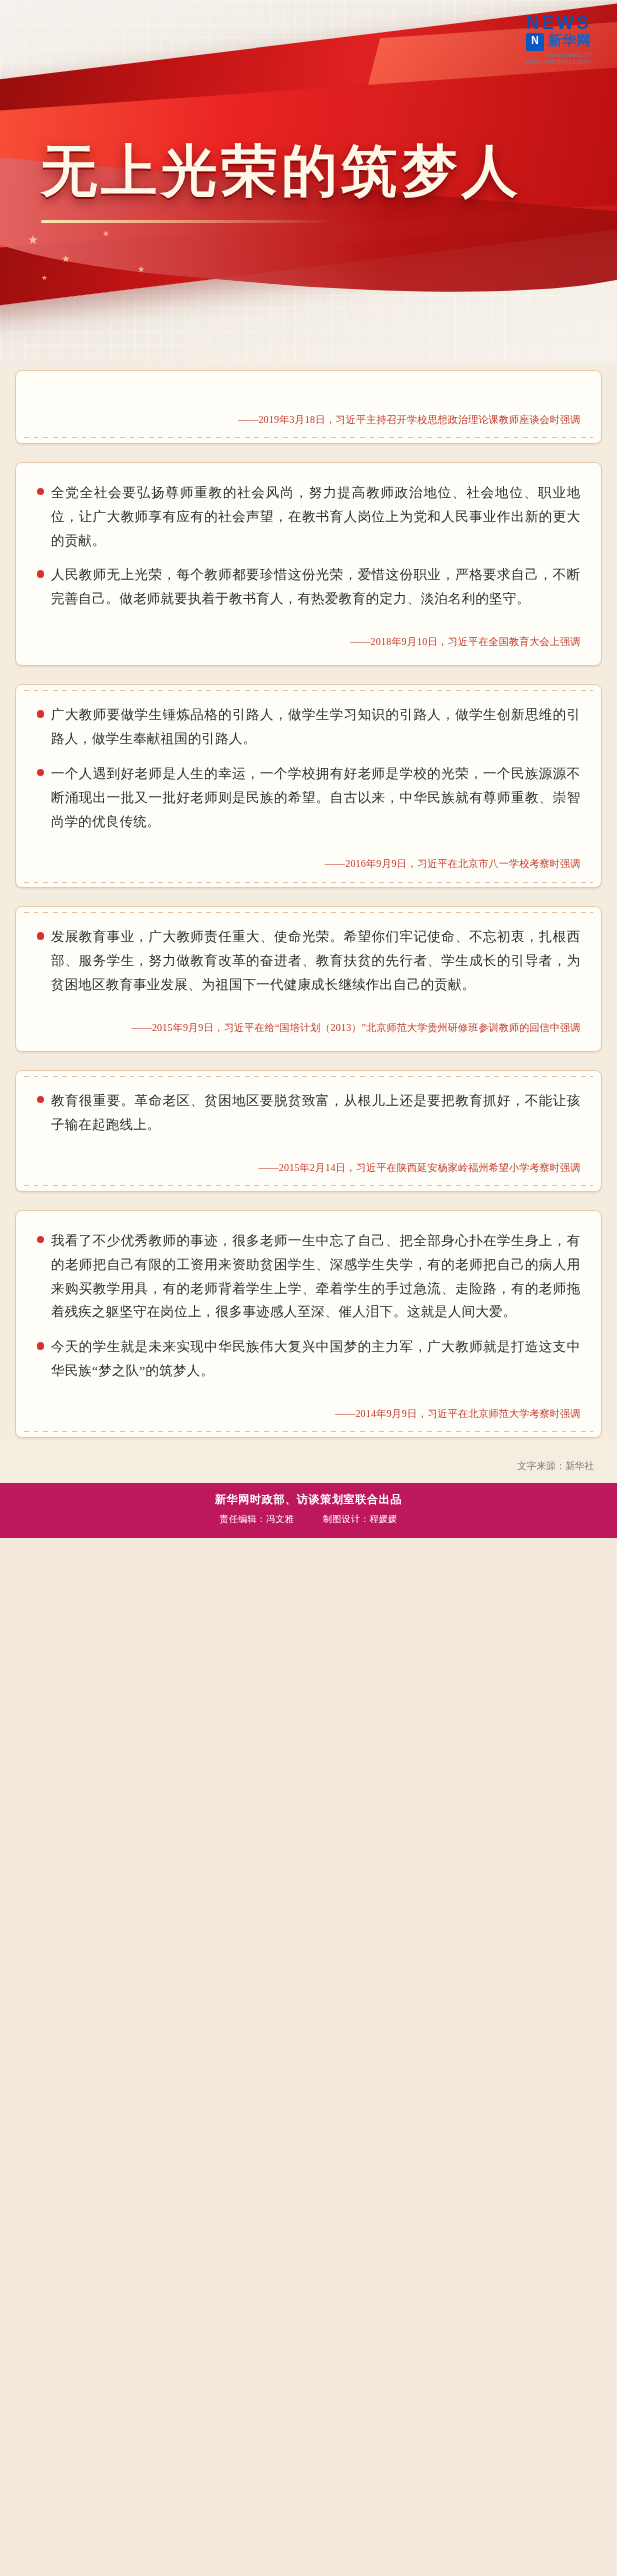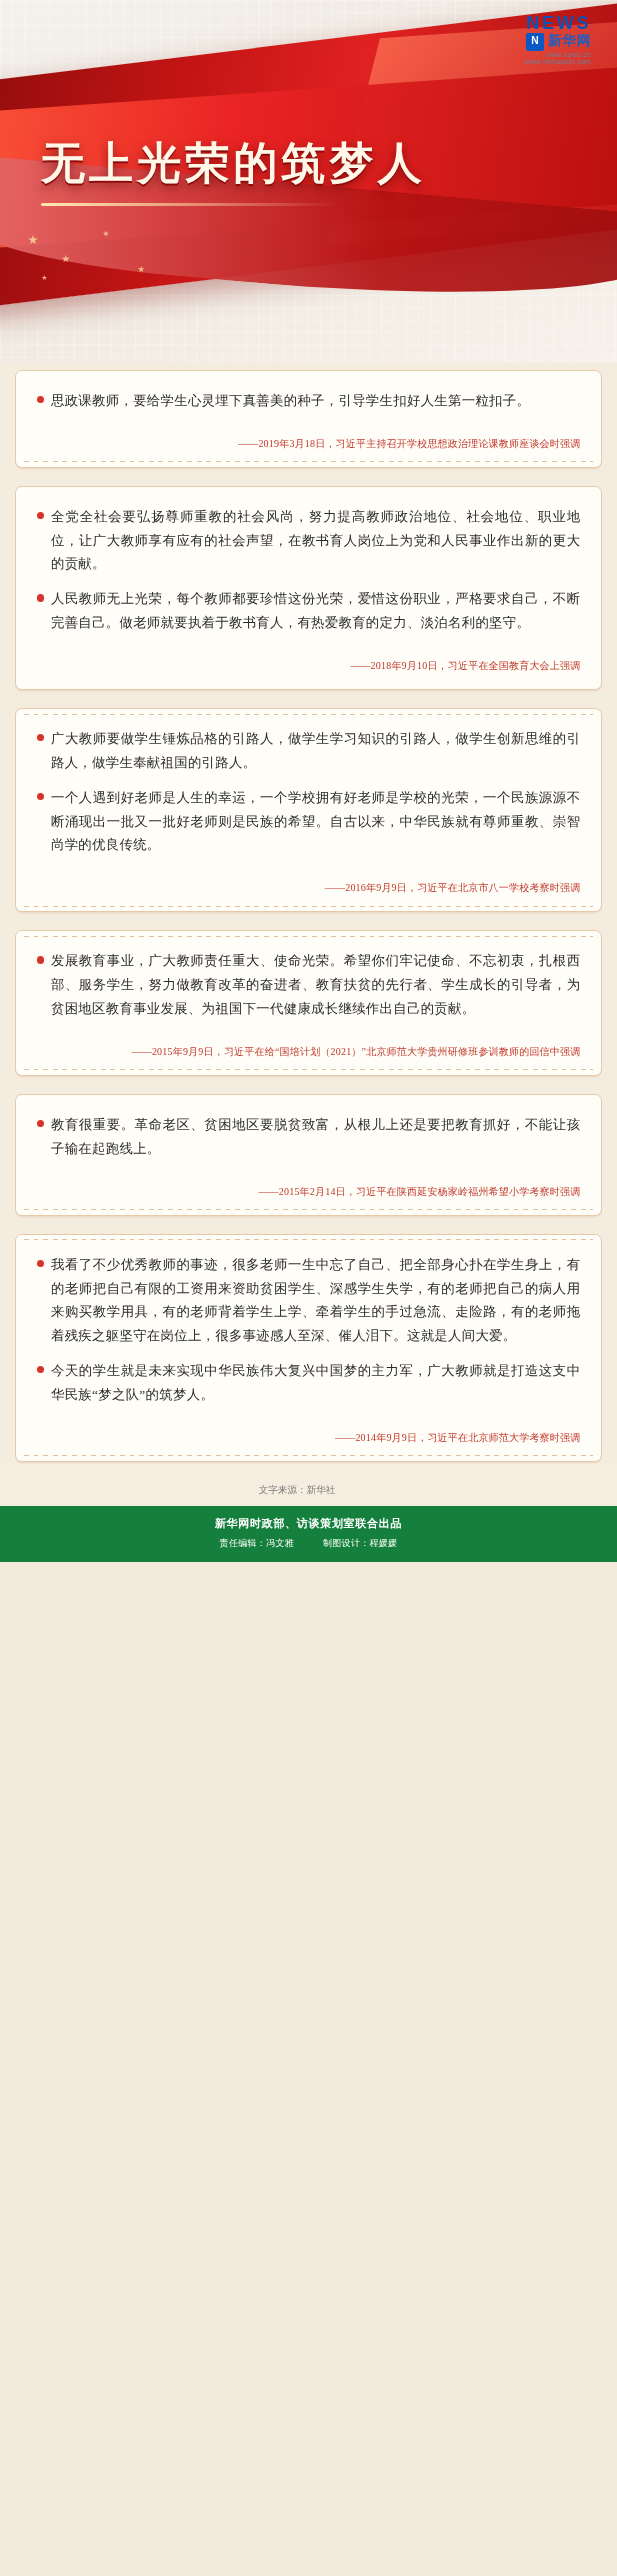--- a/index.html
+++ b/index.html
@@ -75,21 +75,21 @@
     color: rgba(255,226,160,.75);
     font-size: 9.6px;
   }
   .title-block {
     position: absolute;
     left: 41px; top: 134px;
     z-index: 5;
   }
   .main-title {
     font-family: "Liberation Serif", serif;
-    font-size: 44px;
+    font-size: 56px;
     font-weight: bold;
     color: #fff8e8;
     letter-spacing: 4.1px;
     text-shadow: 0 2.1px 0 #8e0b0b, 0 4.1px 11px rgba(80,0,0,.6);
     white-space: nowrap;
   }
   .title-underline {
     margin-top: 9.6px;
     width: 295px; height: 3.4px;
     background: linear-gradient(90deg, #ffe9b0, rgba(255,233,176,0));
@@ -186,28 +186,28 @@
     font-family: Liberation Serif, serif;
     font-size: 10px;
     line-height: 1.7;
     color: #c0392b;
     text-align: right;
     letter-spacing: 0.2px;
   }
 
   
   .credit {
-    text-align: center;
+    text-align: right;
     padding: 4.1px 23px 9.6px 0;
     font-size: 9.6px;
     color: #7a7a7a;
     font-family: "Liberation Serif", serif;
   }
   .footer {
-    background: #15803d;
+    background: #be185d;
     color: #fff;
     text-align: center;
     padding: 9.6px 0 12.3px;
   }
   .footer-line1 {
     font-family: "Liberation Serif", serif;
     font-size: 11px;
     font-weight: bold;
     letter-spacing: 0.7px;
     margin-bottom: 5.5px;
@@ -255,24 +255,20 @@
         </div>
         <div class="logo-url">www.news.cn</div>
         <div class="logo-url">www.xinhuanet.com</div>
       </div>
     </div>
   </div>
 
   <div class="content">
 
     <div class="card">
-      <div class="para">
-        <span class="bullet"></span>
-        <span class="ptext">思政课教师，要给学生心灵埋下真善美的种子，引导学生扣好人生第一粒扣子。</span>
-      </div>
       <div class="source">——2019年3月18日，习近平主持召开学校思想政治理论课教师座谈会时强调</div>
     </div>
 
     <div class="card">
       <div class="para">
         <span class="bullet"></span>
         <span class="ptext">全党全社会要弘扬尊师重教的社会风尚，努力提高教师政治地位、社会地位、职业地位，让广大教师享有应有的社会声望，在教书育人岗位上为党和人民事业作出新的更大的贡献。</span>
       </div>
       <div class="para">
         <span class="bullet"></span>
@@ -291,21 +287,21 @@
         <span class="ptext">一个人遇到好老师是人生的幸运，一个学校拥有好老师是学校的光荣，一个民族源源不断涌现出一批又一批好老师则是民族的希望。自古以来，中华民族就有尊师重教、崇智尚学的优良传统。</span>
       </div>
       <div class="source">——2016年9月9日，习近平在北京市八一学校考察时强调</div>
     </div>
 
     <div class="card">
       <div class="para">
         <span class="bullet"></span>
         <span class="ptext">发展教育事业，广大教师责任重大、使命光荣。希望你们牢记使命、不忘初衷，扎根西部、服务学生，努力做教育改革的奋进者、教育扶贫的先行者、学生成长的引导者，为贫困地区教育事业发展、为祖国下一代健康成长继续作出自己的贡献。</span>
       </div>
-      <div class="source">——2015年9月9日，习近平在给“国培计划（2021）”北京师范大学贵州研修班参训教师的回信中强调</div>
+      <div class="source">——2015年9月9日，习近平在给“国培计划（2013）”北京师范大学贵州研修班参训教师的回信中强调</div>
     </div>
 
     <div class="card">
       <div class="para">
         <span class="bullet"></span>
         <span class="ptext">教育很重要。革命老区、贫困地区要脱贫致富，从根儿上还是要把教育抓好，不能让孩子输在起跑线上。</span>
       </div>
       <div class="source">——2015年2月14日，习近平在陕西延安杨家岭福州希望小学考察时强调</div>
     </div>
 

